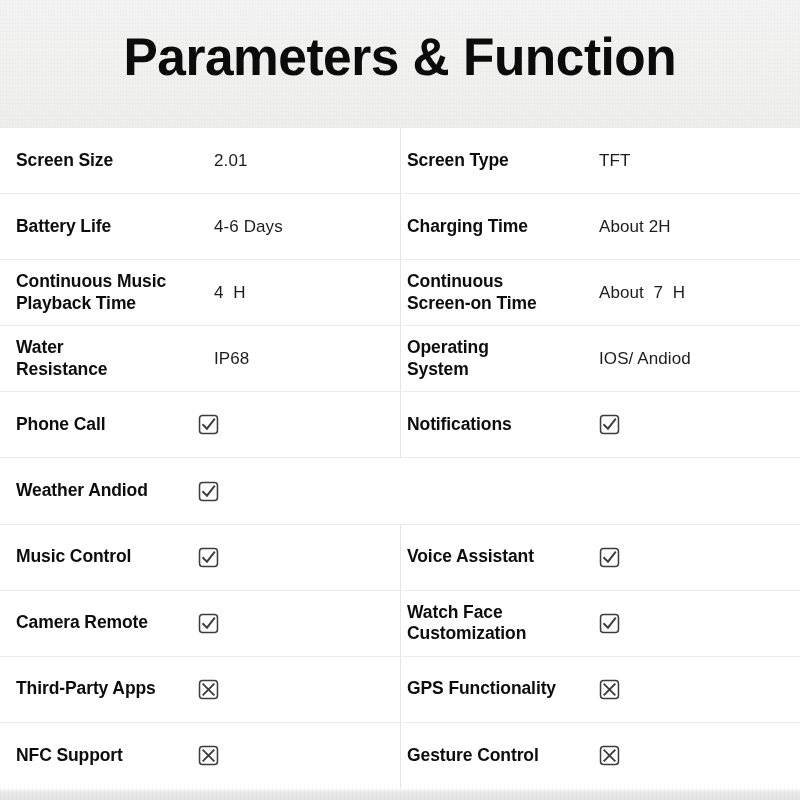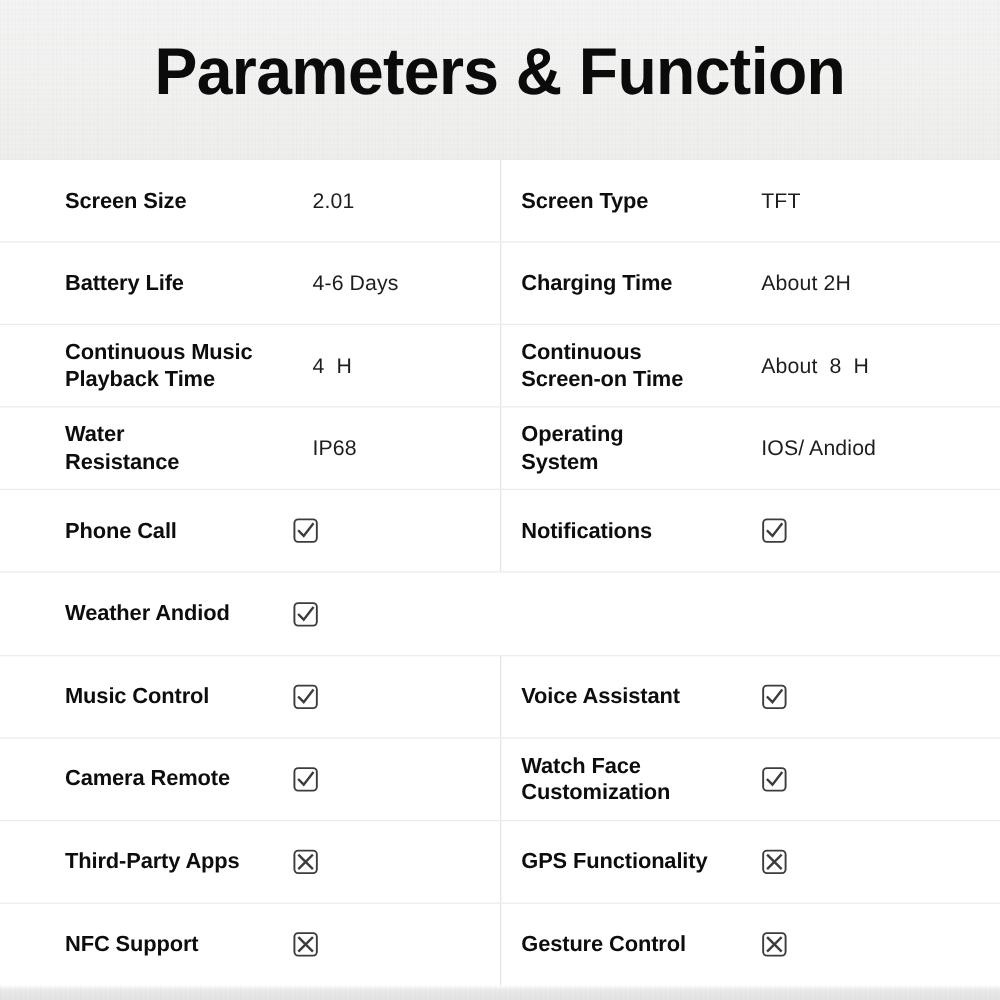--- a/index.html
+++ b/index.html
@@ -84,22 +84,22 @@
     position: relative;
     width: 50%;
     box-sizing: border-box;
     display: flex;
     flex-direction: row;
     align-items: center;
   }
   .cell.right {
     border-left: 1px solid #e4e4e4;
   }
-  .cell.left  { padding-left: 52px; }
-  .cell.right { padding-left: 16px; }
+  .cell.left  { padding-left: 16px; }
+  .cell.right { padding-left: 6px; }
 
   .label {
     font-size: 17.5px;
     font-weight: 700;
     color: #0d0d0d;
     line-height: 1.24;
     letter-spacing: -0.1px;
     white-space: pre-line;
   }
   .cell.left  .label { width: 182px; }
@@ -187,21 +187,21 @@
       </div>
       <div class="row">
         <div class="cell left">
           <div class="label">Continuous Music
 Playback Time</div>
           <div class="value">4  H</div>
         </div>
         <div class="cell right">
           <div class="label">Continuous
 Screen-on Time</div>
-          <div class="value">About  8  H</div>
+          <div class="value">About  7  H</div>
         </div>
       </div>
       <div class="row">
         <div class="cell left">
           <div class="label">Water
 Resistance</div>
           <div class="value">IP68</div>
         </div>
         <div class="cell right">
           <div class="label">Operating

